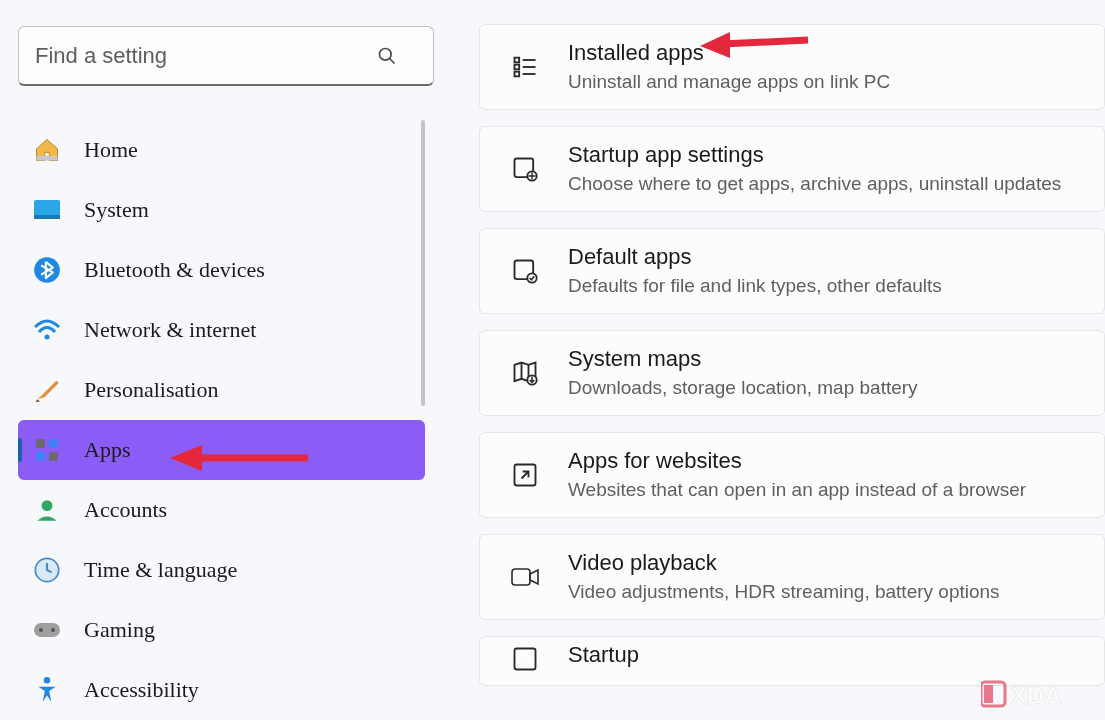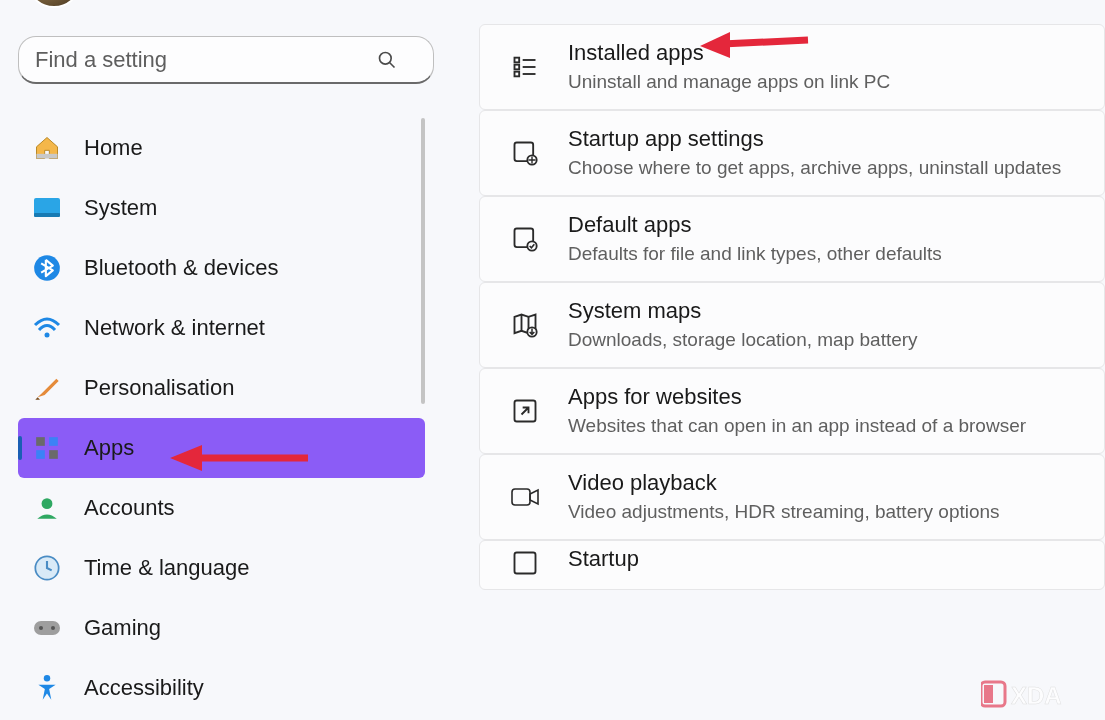--- a/index.html
+++ b/index.html
@@ -25,24 +25,24 @@
     background: radial-gradient(circle at 30% 30%, #d8c79a 0%, #8a6f47 40%, #3d2e1a 100%);
     margin-top: -48px; margin-left: 8px;
     border: 2px solid #fff;
   }
   .search-wrap {
     margin-top: 28px;
     position: relative;
   }
   .search-input {
     width: 416px;
-    height: 48px;
+    height: 60px;
     border: 1px solid #bfbfbf;
     border-bottom: 2px solid #6a6a6a;
-    border-radius: 18px;
+    border-radius: 6px;
     background: #fdfdfe;
     font-size: 22px;
     padding: 0 48px 0 16px;
     color: #5a5a5a;
     outline: none;
   }
   .search-input::placeholder { color: #5e5e5e; }
   .search-icon {
     position: absolute;
     right: 28px; top: 50%;
@@ -78,20 +78,21 @@
     background: #1a5fb4;
   }
   .nav-icon {
     width: 30px; height: 30px;
     margin-right: 22px;
     display: flex; align-items: center; justify-content: center;
   }
   .nav-label {
     font-size: 22px;
     color: #1a1a1a;
+    font-family: Liberation Serif, serif;
   }
   .scrollbar-thumb {
     position: absolute;
     right: 0px;
     top: 0px;
     width: 4px;
     height: 286px;
     background: #c4c4c4;
     border-radius: 2px;
   }
@@ -100,21 +101,21 @@
     flex: 1;
     padding: 24px 0 0 34px;
     overflow: hidden;
   }
   .card {
     width: 626px;
     height: 86px;
     background: #fcfcfd;
     border: 1px solid #e6e6e8;
     border-radius: 6px;
-    margin-bottom: 0;
+    margin-bottom: 16px;
     display: flex;
     align-items: center;
     padding-left: 30px;
     cursor: pointer;
   }
   .card:last-child { height: 60px; align-items: flex-end; padding-bottom: 0; }
   .card-icon {
     width: 30px; height: 30px;
     display: flex; align-items: center; justify-content: center;
     margin-right: 28px;

